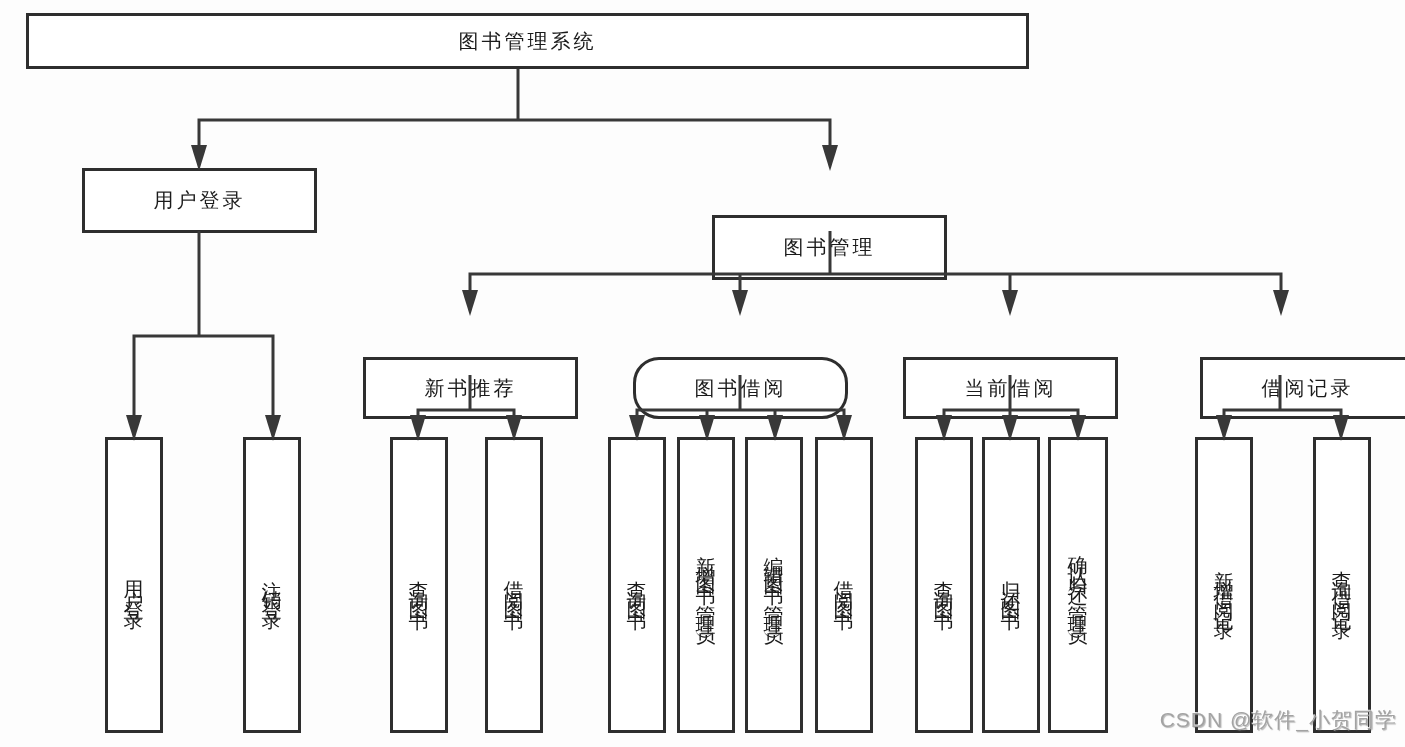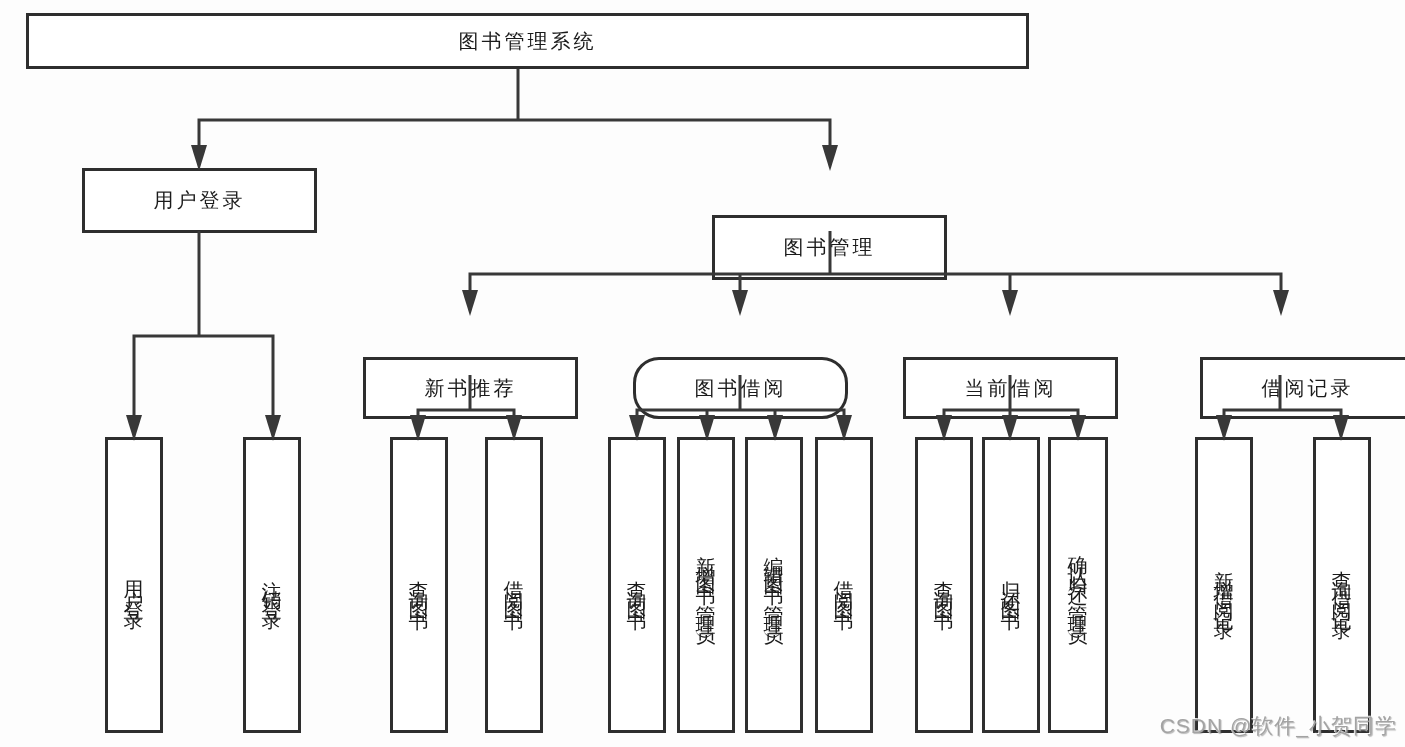--- a/index.html
+++ b/index.html
@@ -46,21 +46,21 @@
     writing-mode:vertical-rl;
     text-orientation:mixed;
     font-size:20px;
     line-height:1;
     letter-spacing:10px;
     color:var(--text);
     max-height:286px;
   }
   .watermark{
     position:absolute;
-    right:8px;bottom:7px;
+    right:8px;bottom:13px;
     z-index:3;
     font-size:21px;
     color:var(--watermark);
     letter-spacing:1px;
     text-shadow:-1px -1px 0 rgba(255,255,255,.85), 1px 1px 1px rgba(95,95,95,.45);
     white-space:nowrap;
   }
 </style>
 </head>
 <body>

